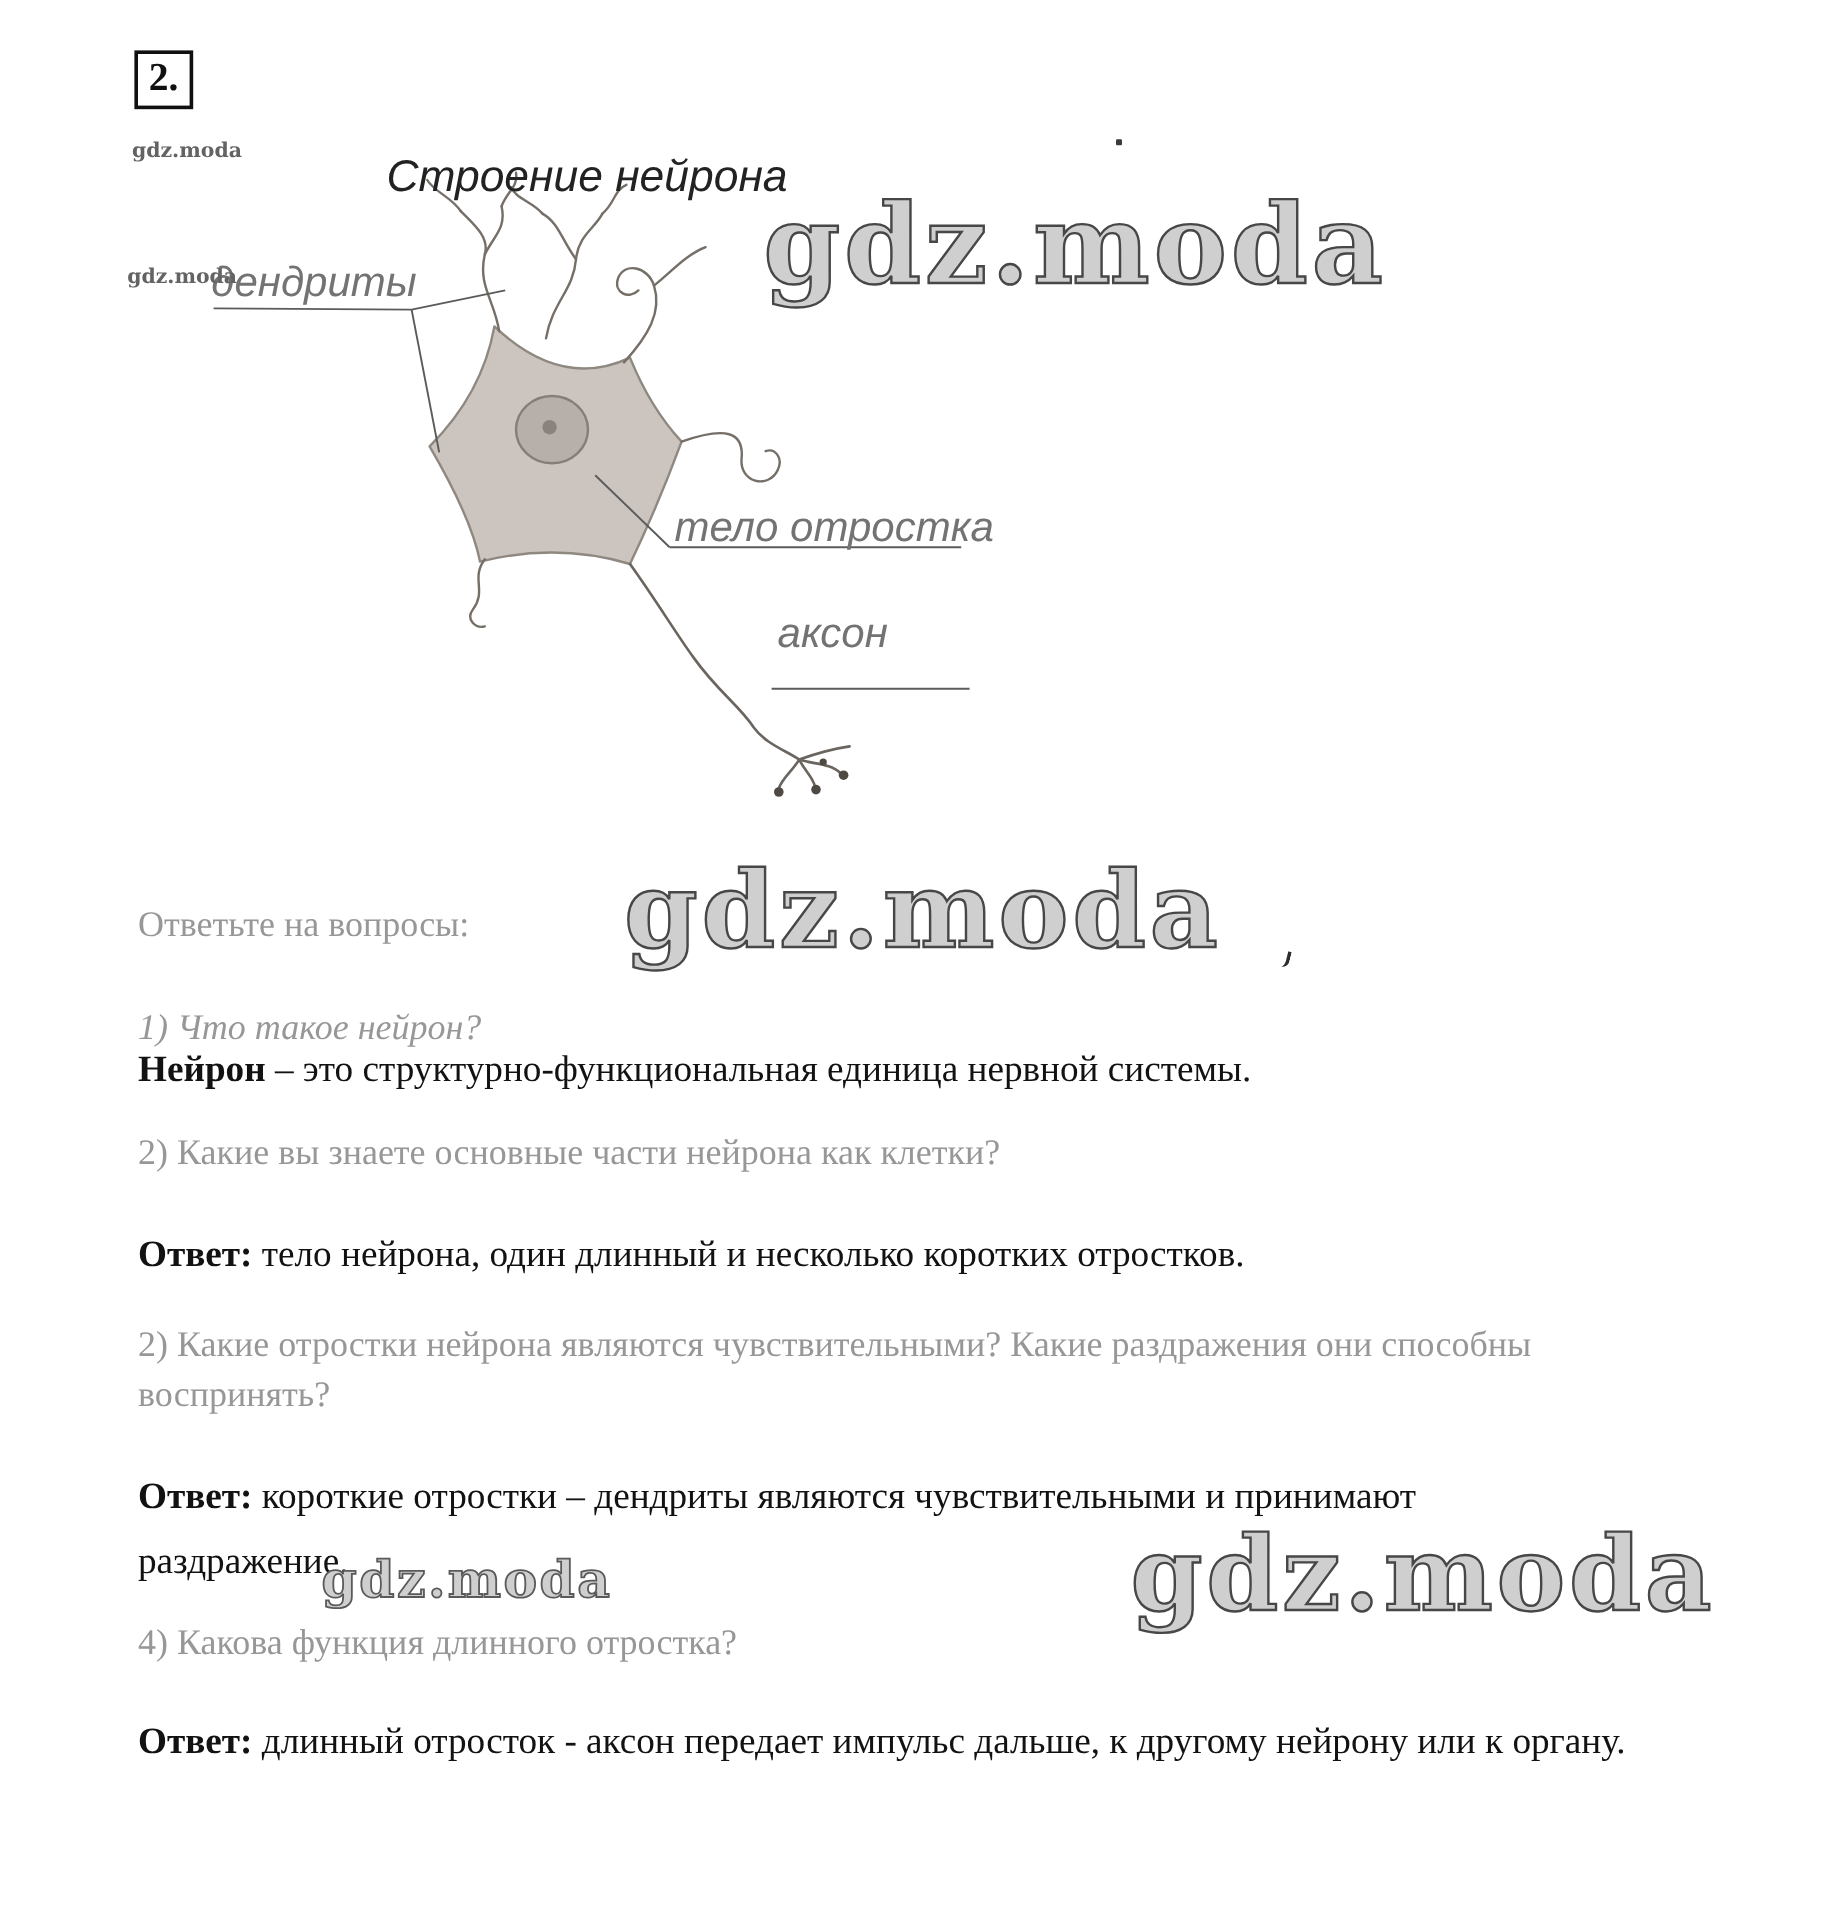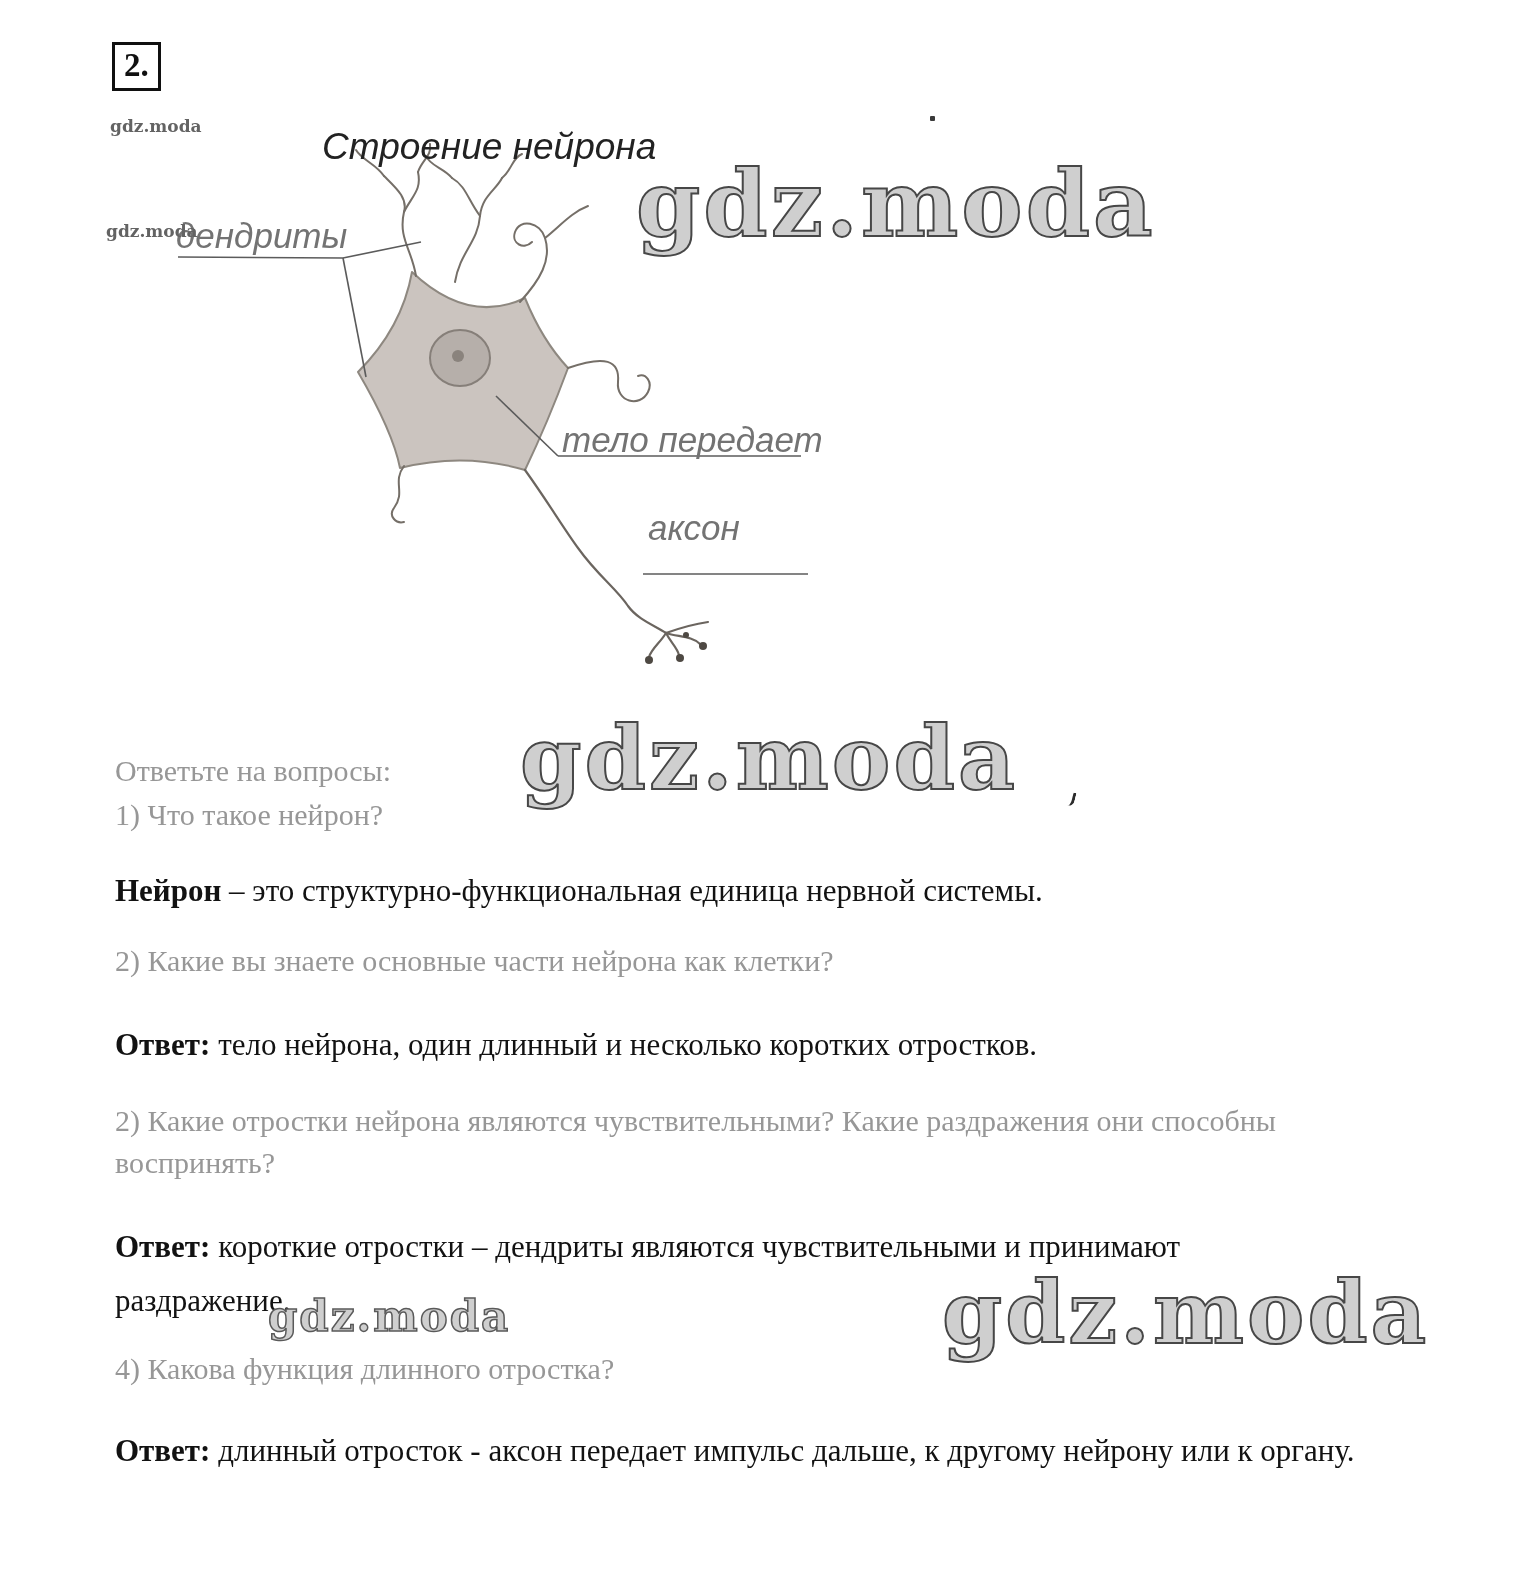--- a/index.html
+++ b/index.html
@@ -73,21 +73,21 @@
 </style>
 </head>
 <body>
 
 <div class="page">
 
   <div class="num-box">2.</div>
 
   <div class="diagram-title">Строение нейрона</div>
   <div class="d-label lbl-dendrites">дендриты</div>
-  <div class="d-label lbl-body">тело передает</div>
+  <div class="d-label lbl-body">тело отростка</div>
   <div class="d-label lbl-axon">аксон</div>
 
   <svg class="diagram-svg" width="850" height="590" viewBox="0 0 850 590" fill="none">
 
     <path d="M312,142 Q368,195 425,168 Q442,210 468,238 Q448,292 425,340 Q364,322 300,338 Q293,302 258,242 Q302,198 312,142 Z" fill="#cbc4bf" stroke="#8e8880" stroke-width="2" stroke-linejoin="round"></path>
 
     <ellipse cx="360" cy="228" rx="30" ry="28" fill="#b6afaa" stroke="#867f79" stroke-width="2"></ellipse>
     <circle cx="358" cy="226" r="6" fill="#8a837d"></circle>
 
     <g stroke="#756f68" stroke-width="2" stroke-linecap="round">
@@ -133,21 +133,21 @@
   <div class="wm wm-mid">gdz.moda</div>
   <div class="wm wm-bottom">gdz.moda</div>
   <div class="wm wm-midsmall">gdz.moda</div>
   <div class="wm-tiny wm-tiny-1">gdz.moda</div>
   <div class="wm-tiny wm-tiny-2">gdz.moda</div>
 
   <div class="artifact-dot"></div>
   <div class="artifact-comma"></div>
 
   <div class="q" style="top:750px;">Ответьте на вопросы:</div>
-  <div class="q" style="top:794px;">1) Что такое нейрон?</div>
+  <div class="q" style="top:836px;font-style:italic;">1) Что такое нейрон?</div>
 
   <div class="a" style="top:864px; width:1310px;"><b>Нейрон</b><span> – это структурно-функциональная единица нервной системы.</span></div>
 
   <div class="q" style="top:940px;">2) Какие вы знаете основные части нейрона как клетки?</div>
 
   <div class="a" style="top:1018px; width:1310px;"><b>Ответ:</b><span> тело нейрона, один длинный и несколько коротких отростков.</span></div>
 
   <div class="q" style="top:1100px; width:1320px;">2) Какие отростки нейрона являются чувствительными? Какие раздражения они способны воспринять?</div>
 
   <div class="a" style="top:1220px; width:1170px;"><b>Ответ:</b><span> короткие отростки – дендриты являются чувствительными и принимают раздражение.</span></div>

